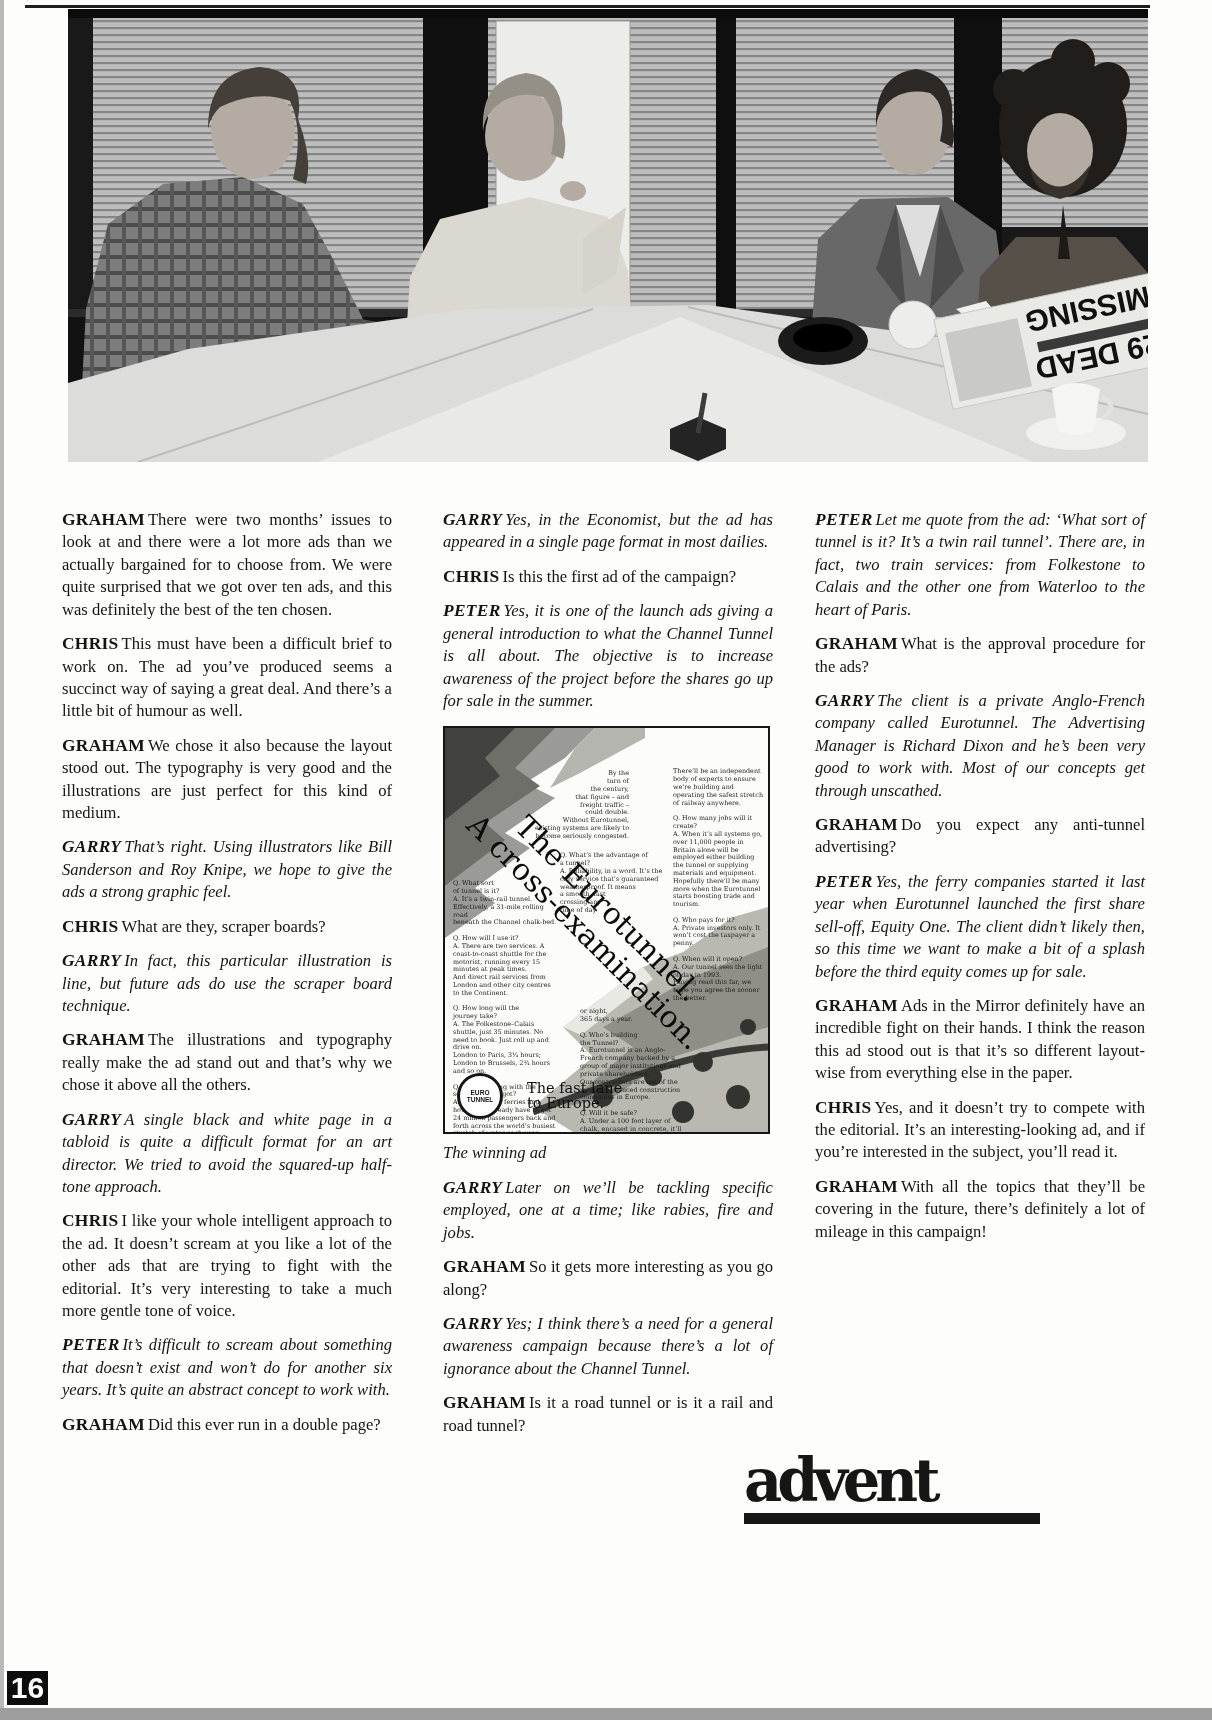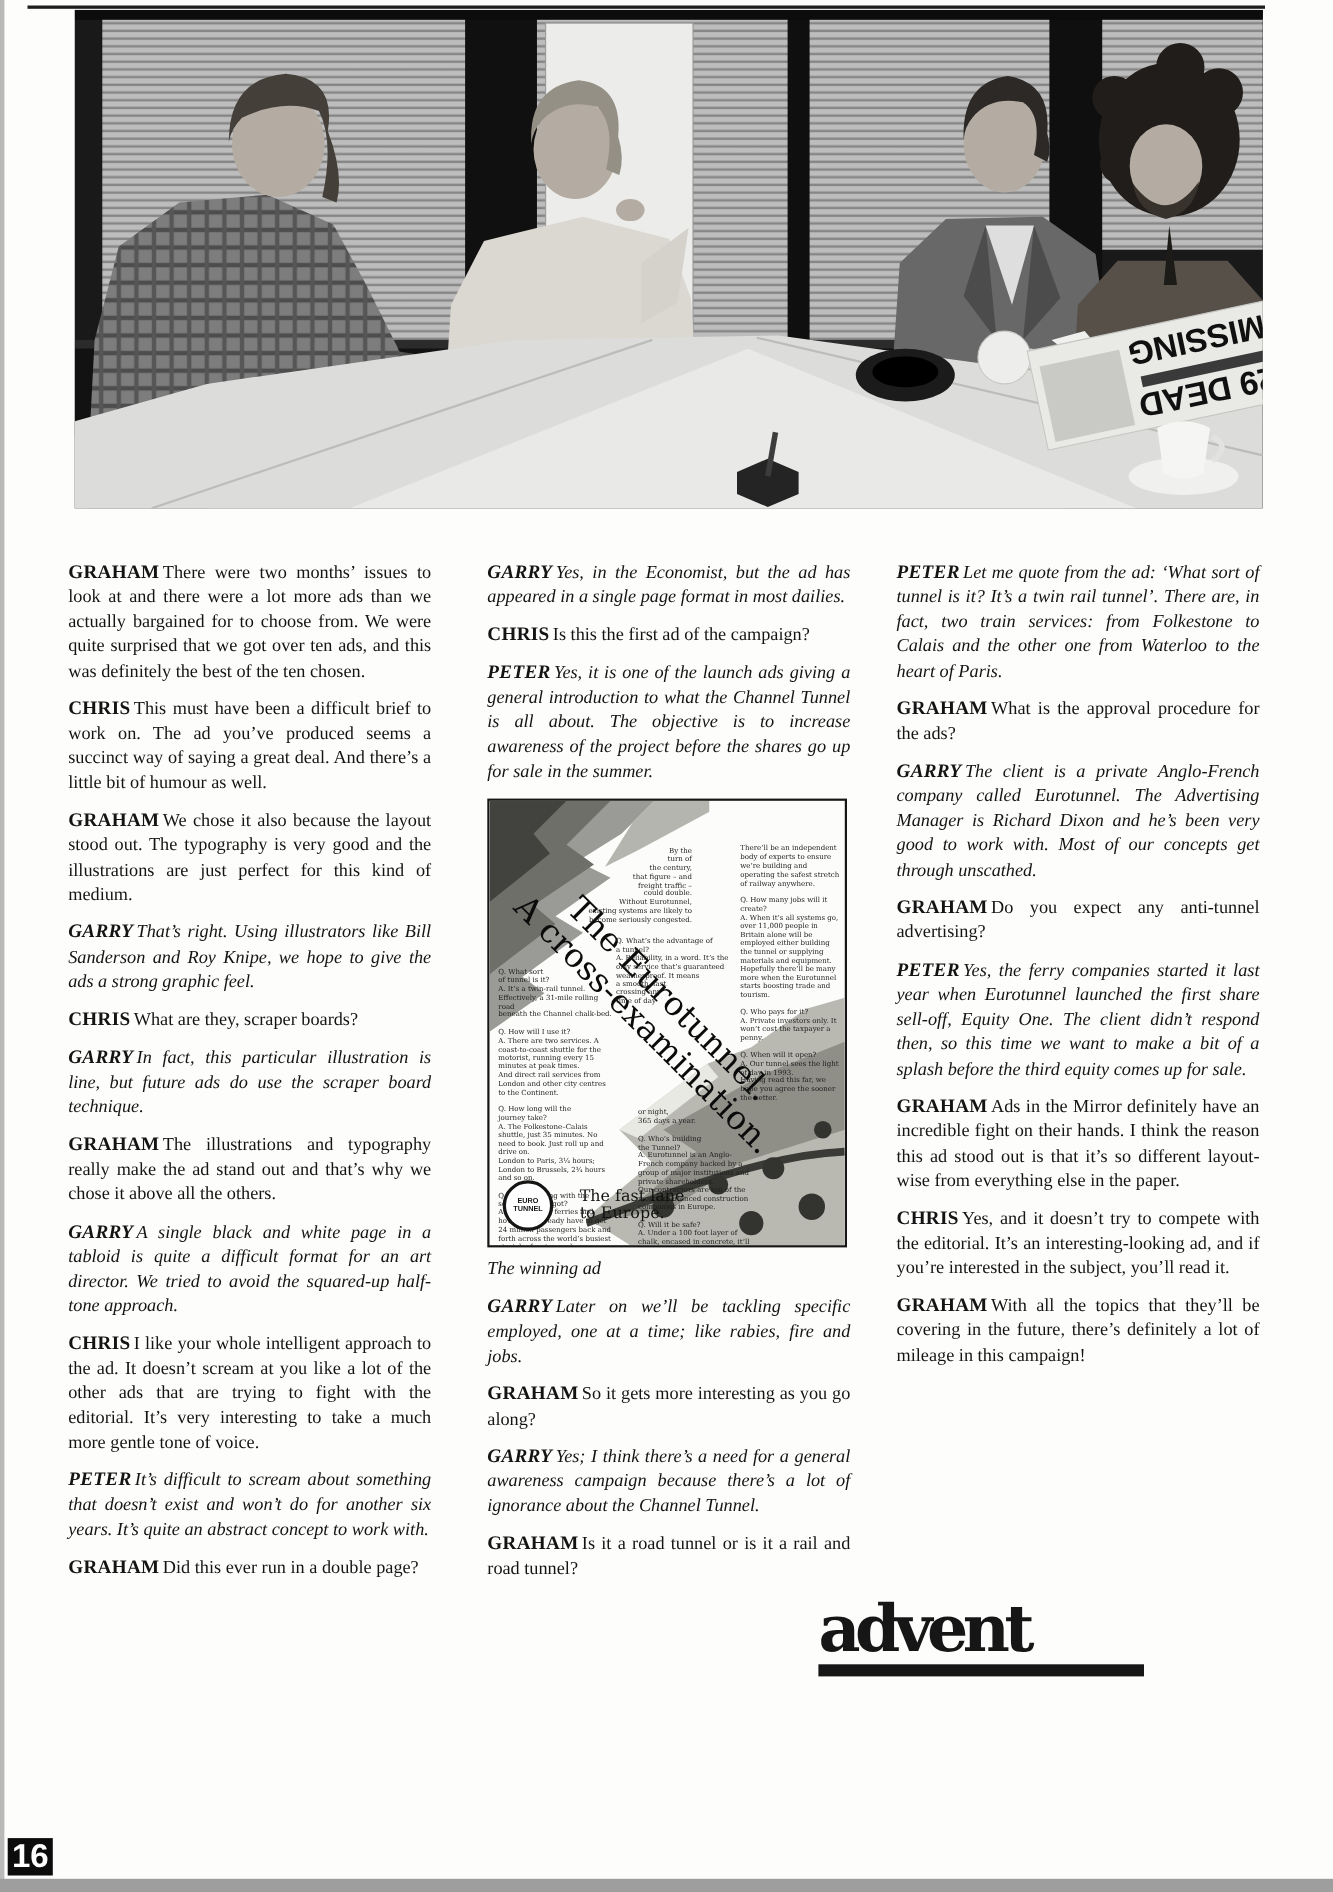--- a/index.html
+++ b/index.html
@@ -266,21 +266,21 @@
     <p><b>GRAHAM</b><span>So it gets more interesting as you go along?</span></p>
     <p class="it"><b>GARRY</b><span>Yes; I think there’s a need for a general awareness campaign because there’s a lot of ignorance about the Channel Tunnel.</span></p>
     <p><b>GRAHAM</b><span>Is it a road tunnel or is it a rail and road tunnel?</span></p>
   </div>
 
   <div class="col col3">
     <p class="it"><b>PETER</b><span>Let me quote from the ad: ‘What sort of tunnel is it? It’s a twin rail tunnel’. There are, in fact, two train services: from Folkestone to Calais and the other one from Waterloo to the heart of Paris.</span></p>
     <p><b>GRAHAM</b><span>What is the approval procedure for the ads?</span></p>
     <p class="it"><b>GARRY</b><span>The client is a private Anglo-French company called Eurotunnel. The Advertising Manager is Richard Dixon and he’s been very good to work with. Most of our concepts get through unscathed.</span></p>
     <p><b>GRAHAM</b><span>Do you expect any anti-tunnel advertising?</span></p>
-    <p class="it"><b>PETER</b><span>Yes, the ferry companies started it last year when Eurotunnel launched the first share sell-off, Equity One. The client didn’t respond then, so this time we want to make a bit of a splash before the third equity comes up for sale.</span></p>
+    <p class="it"><b>PETER</b><span>Yes, the ferry companies started it last year when Eurotunnel launched the first share sell-off, Equity One. The client didn’t likely then, so this time we want to make a bit of a splash before the third equity comes up for sale.</span></p>
     <p><b>GRAHAM</b><span>Ads in the Mirror definitely have an incredible fight on their hands. I think the reason this ad stood out is that it’s so different layout-wise from everything else in the paper.</span></p>
     <p><b>CHRIS</b><span>Yes, and it doesn’t try to compete with the editorial. It’s an interesting-looking ad, and if you’re interested in the subject, you’ll read it.</span></p>
     <p><b>GRAHAM</b><span>With all the topics that they’ll be covering in the future, there’s definitely a lot of mileage in this campaign!</span></p>
   </div>
 
   <div class="advent">
     <div class="advent-word">advent</div>
     <div class="advent-bar"></div>
   </div>
 

